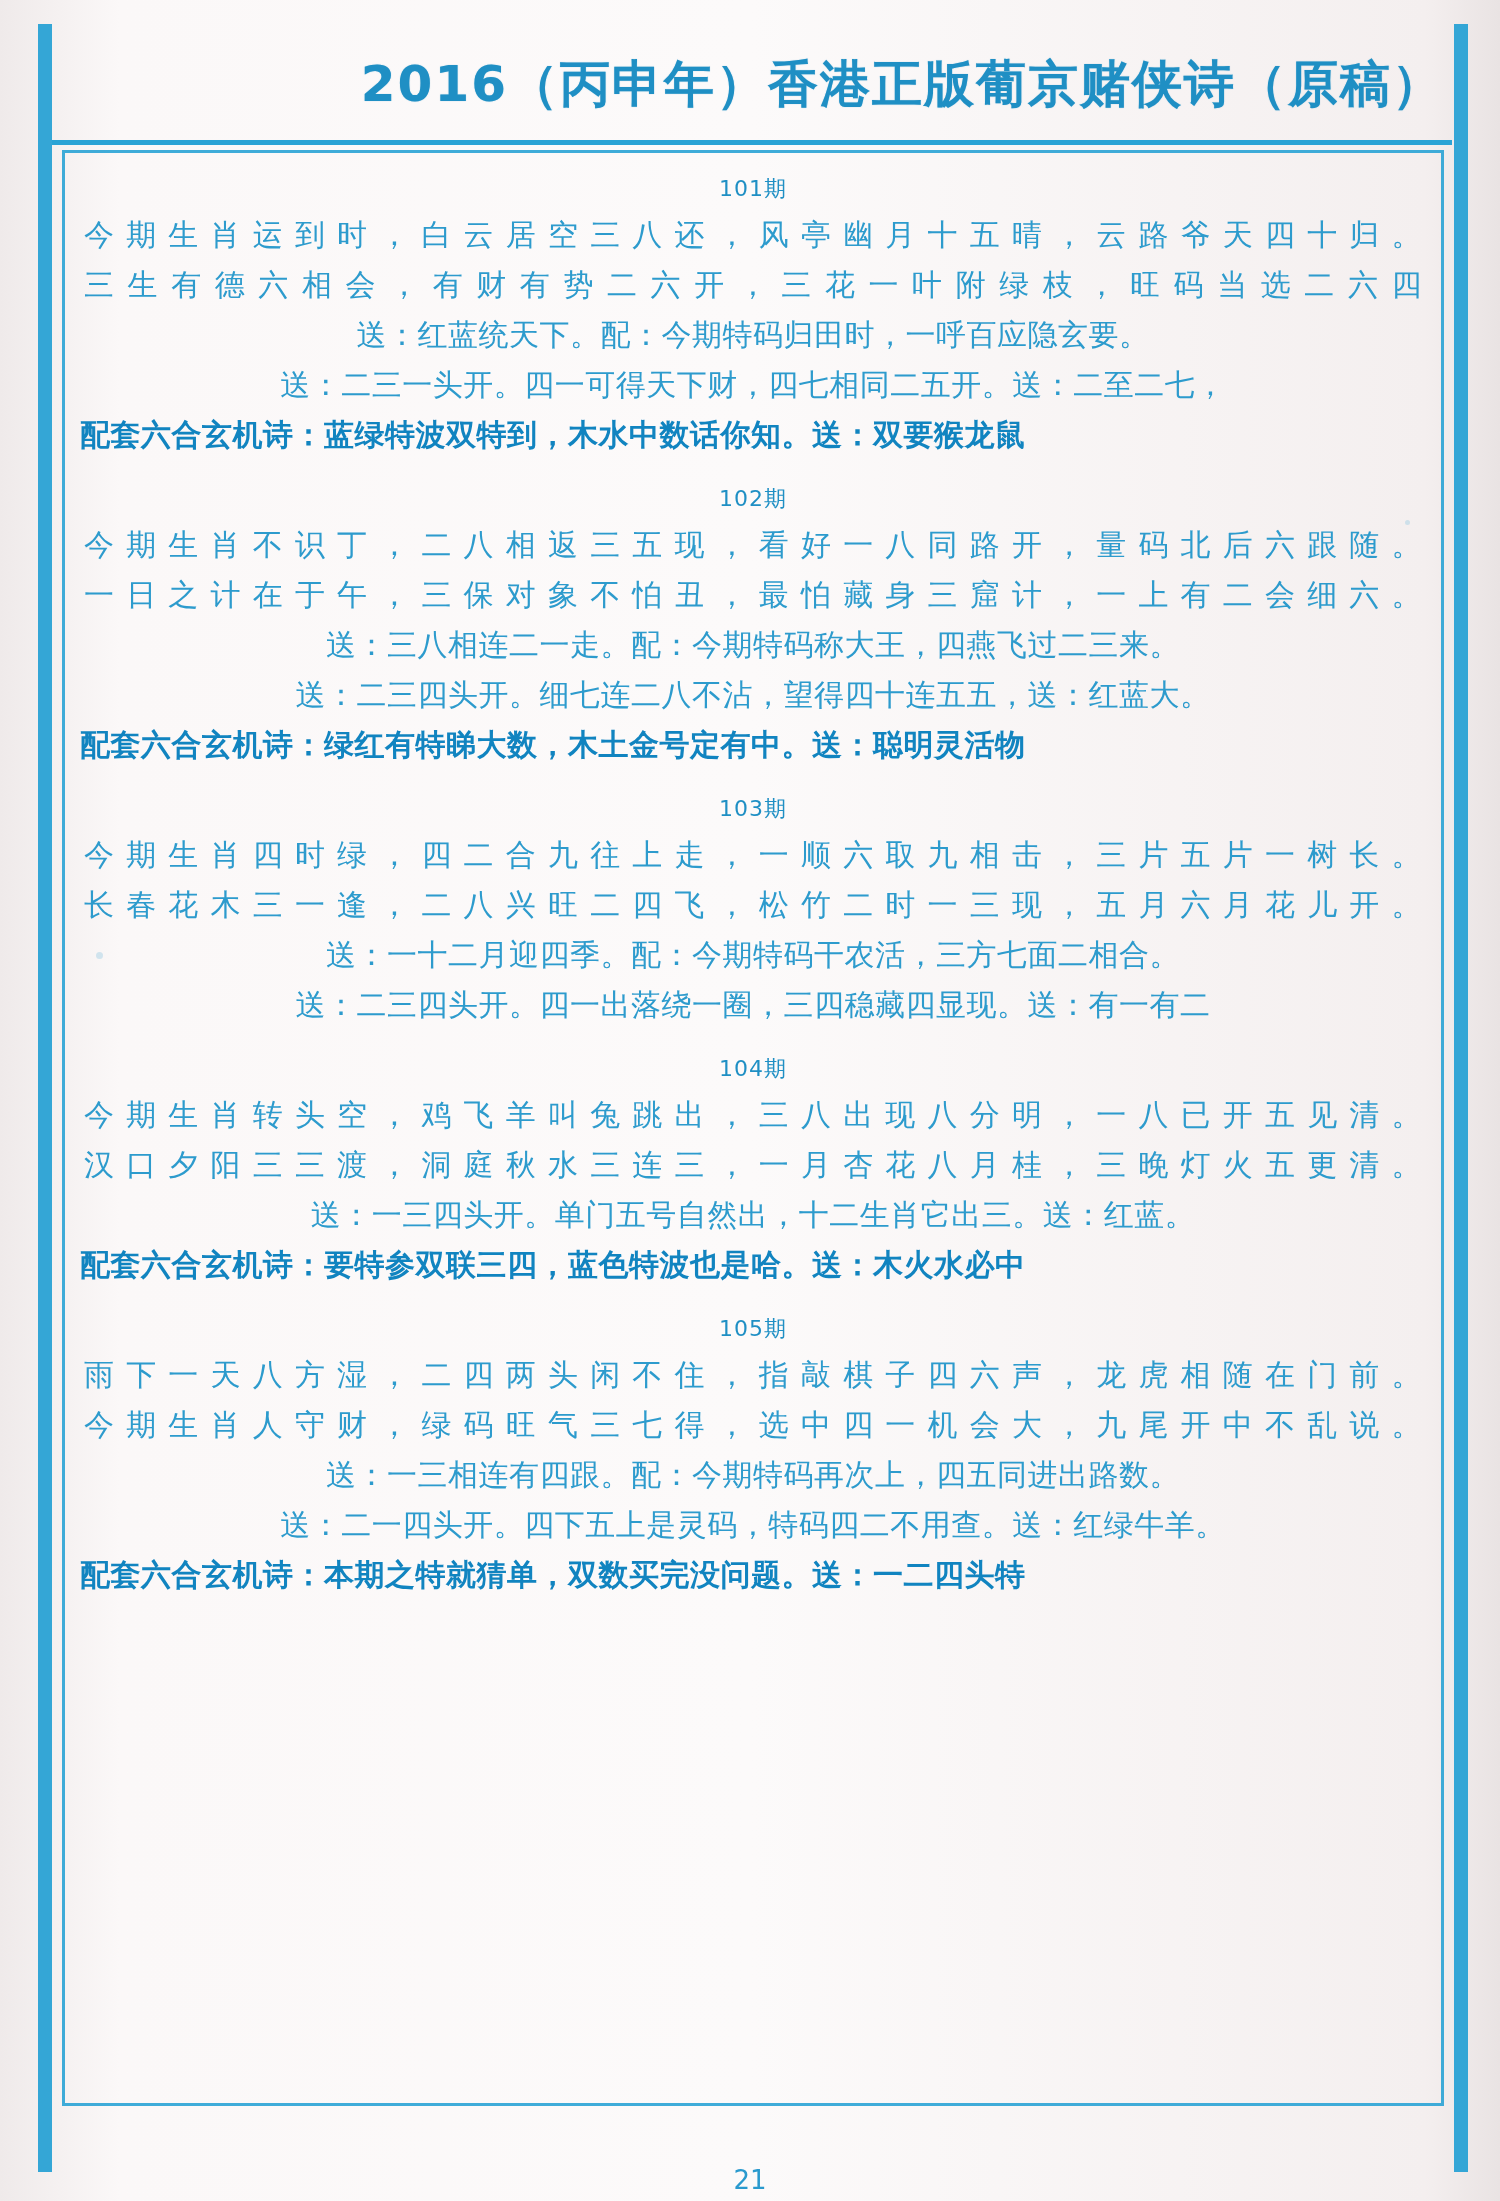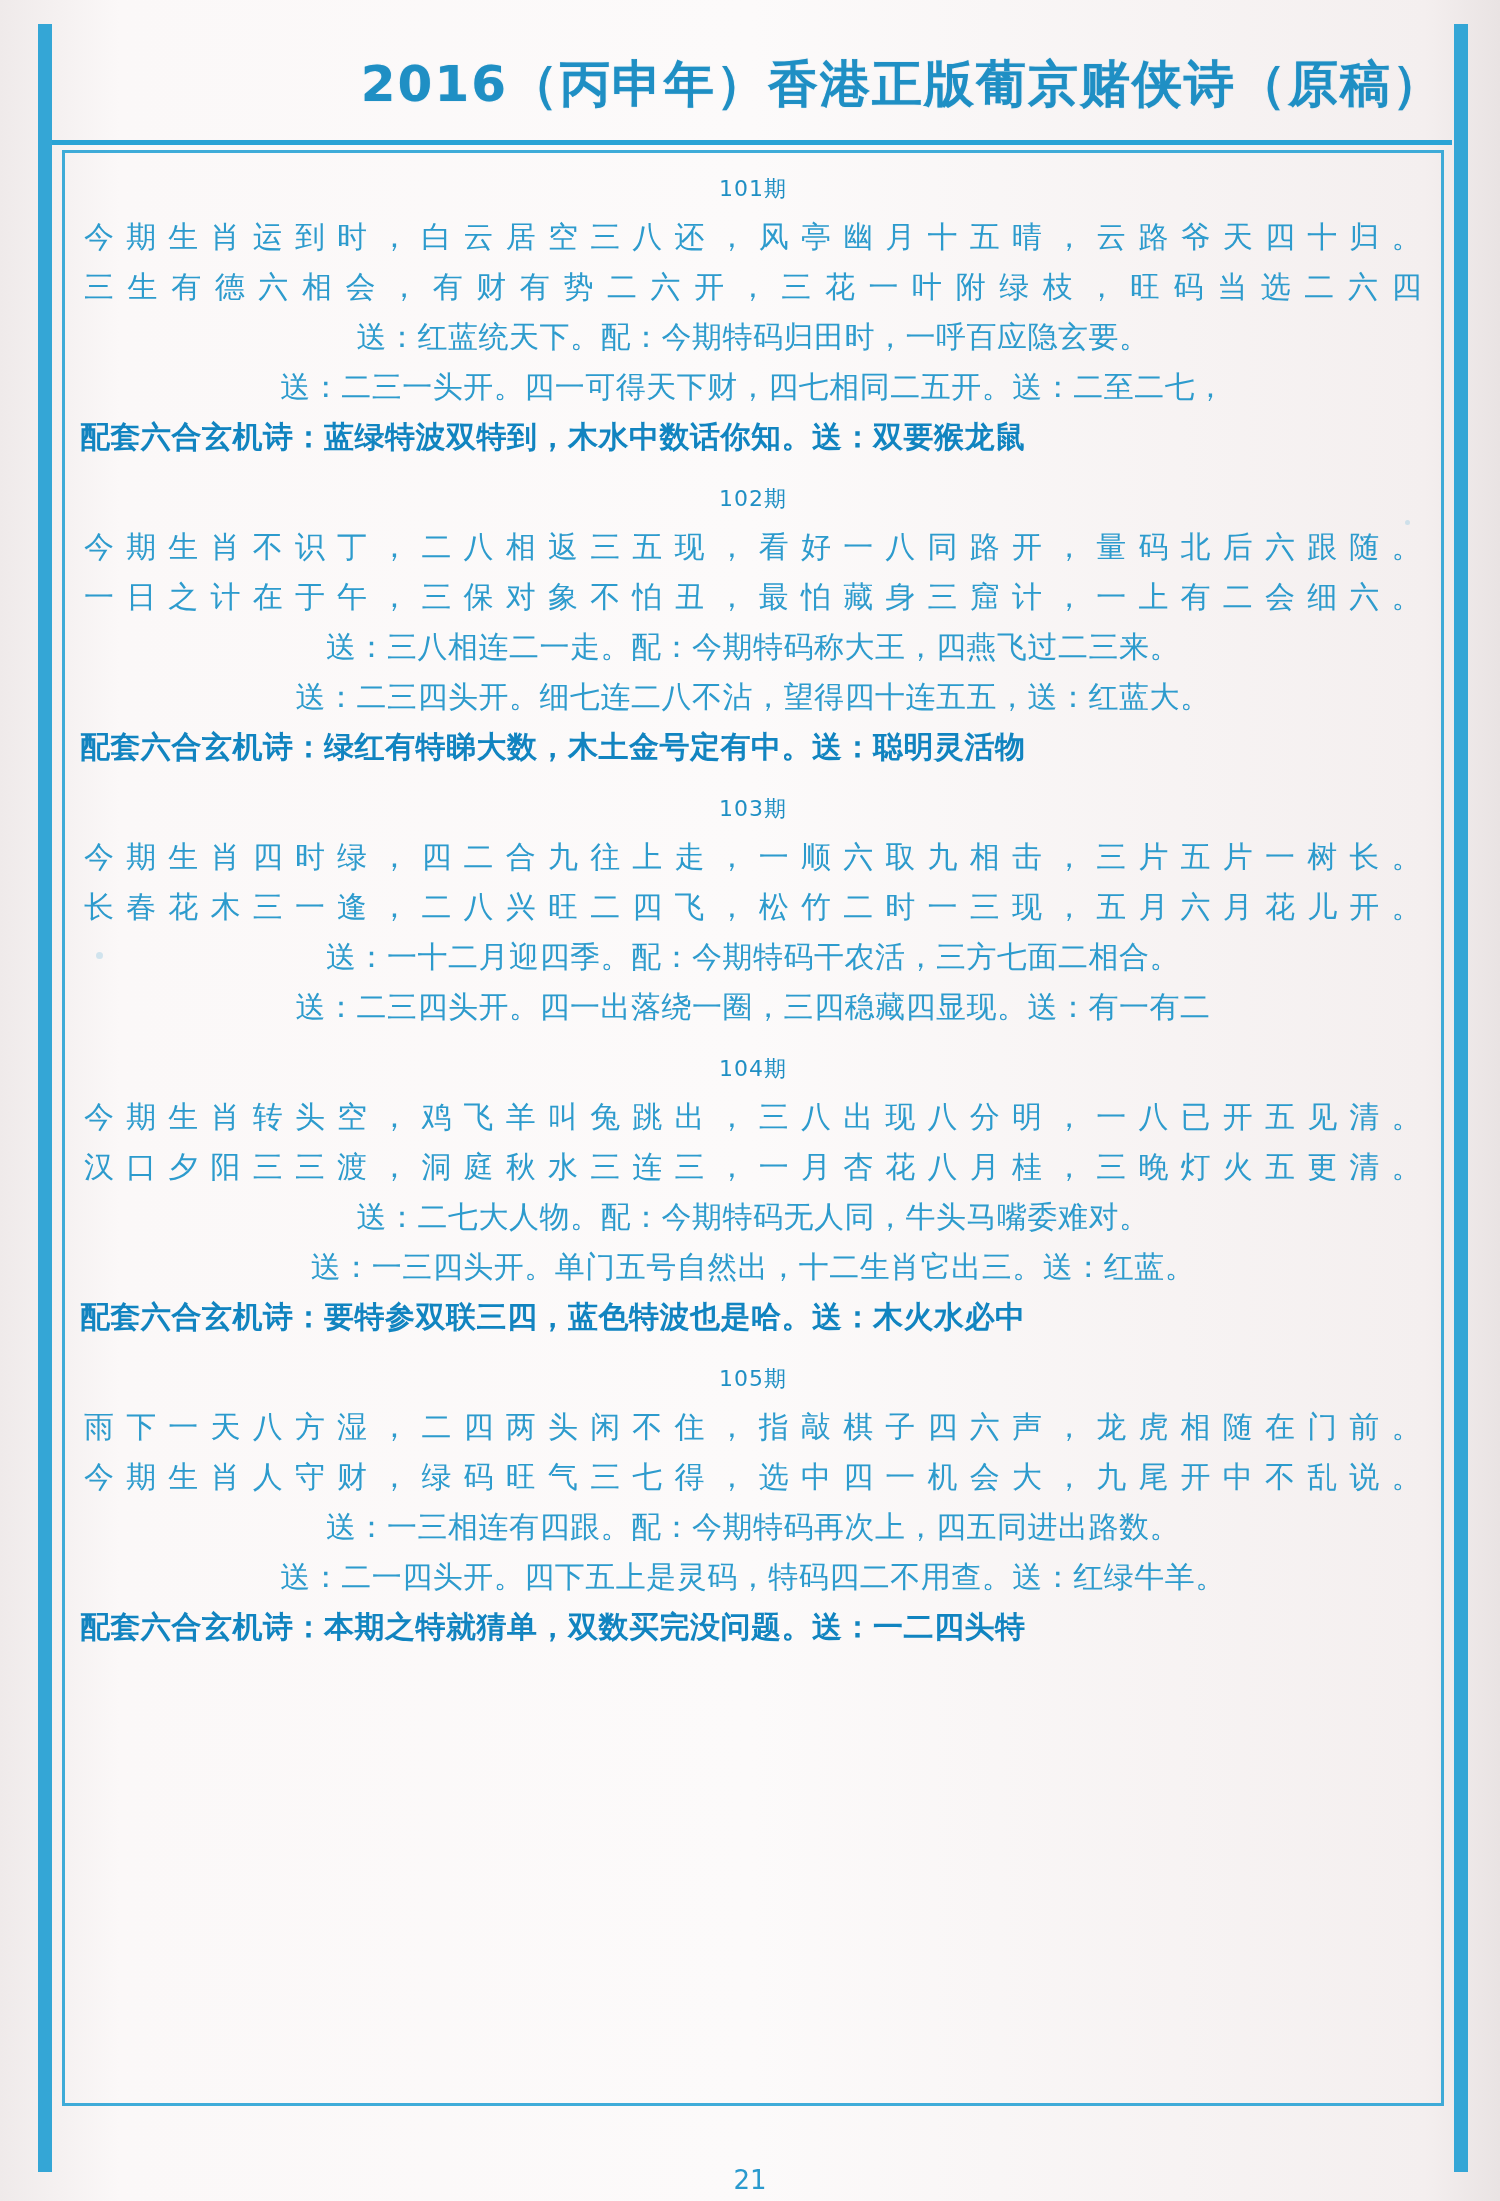--- a/index.html
+++ b/index.html
@@ -97,20 +97,21 @@
     letter-spacing: 1px;
     margin: 10px 0 8px 0;
     font-weight: 500;
   }
   .line {
     font-size: 30px;
     line-height: 50px;
     color: #2d9bcd;
     white-space: nowrap;
     letter-spacing: 0.5px;
+    font-family: Liberation Mono, monospace;
   }
   .line.l-full {
     text-align: justify;
     text-align-last: justify;
     padding: 0 4px;
   }
   .line.l-center {
     text-align: center;
   }
   .line.l-bold {
@@ -178,21 +179,20 @@
       <div class="line l-full">今期生肖四时绿，四二合九往上走，一顺六取九相击，三片五片一树长。</div>
       <div class="line l-full">长春花木三一逢，二八兴旺二四飞，松竹二时一三现，五月六月花儿开。</div>
       <div class="line l-center">送：一十二月迎四季。配：今期特码干农活，三方七面二相合。</div>
       <div class="line l-center">送：二三四头开。四一出落绕一圈，三四稳藏四显现。送：有一有二</div>
     </div>
 
     <div class="issue">
       <div class="issue-head">104期</div>
       <div class="line l-full">今期生肖转头空，鸡飞羊叫兔跳出，三八出现八分明，一八已开五见清。</div>
       <div class="line l-full">汉口夕阳三三渡，洞庭秋水三连三，一月杏花八月桂，三晚灯火五更清。</div>
-      <div class="line l-center">送：二七大人物。配：今期特码无人同，牛头马嘴委难对。</div>
       <div class="line l-center">送：一三四头开。单门五号自然出，十二生肖它出三。送：红蓝。</div>
       <div class="line l-bold"><span class="lead">配套六合玄机诗：</span><span>要特参双联三四，蓝色特波也是哈。送：木火水必中</span></div>
     </div>
 
     <div class="issue">
       <div class="issue-head">105期</div>
       <div class="line l-full">雨下一天八方湿，二四两头闲不住，指敲棋子四六声，龙虎相随在门前。</div>
       <div class="line l-full">今期生肖人守财，绿码旺气三七得，选中四一机会大，九尾开中不乱说。</div>
       <div class="line l-center">送：一三相连有四跟。配：今期特码再次上，四五同进出路数。</div>
       <div class="line l-center">送：二一四头开。四下五上是灵码，特码四二不用查。送：红绿牛羊。</div>

